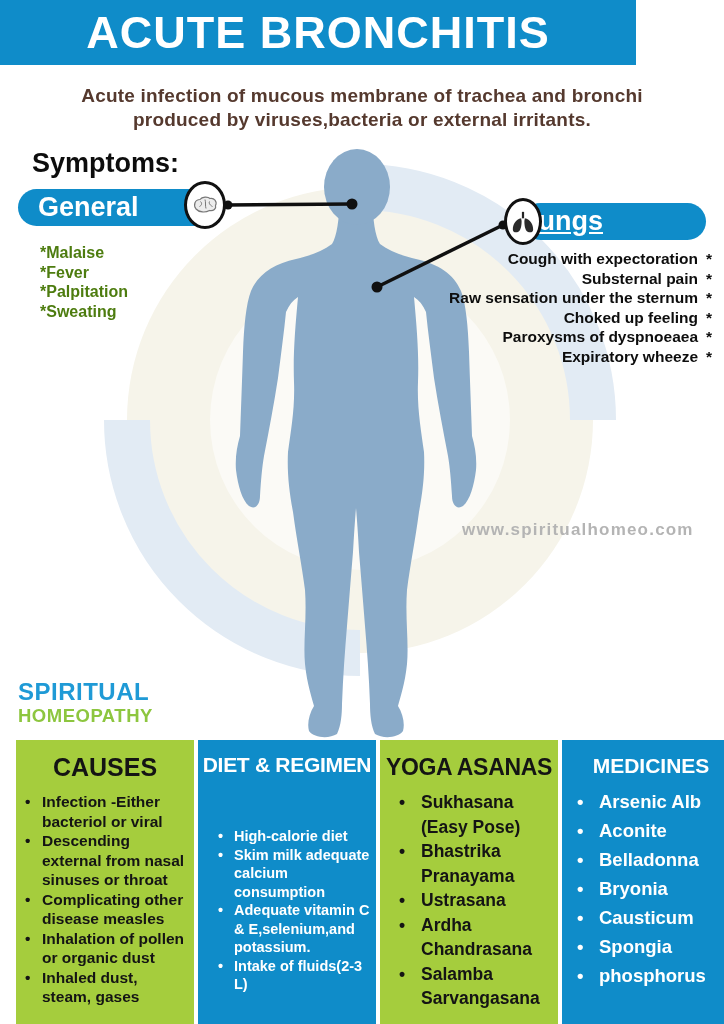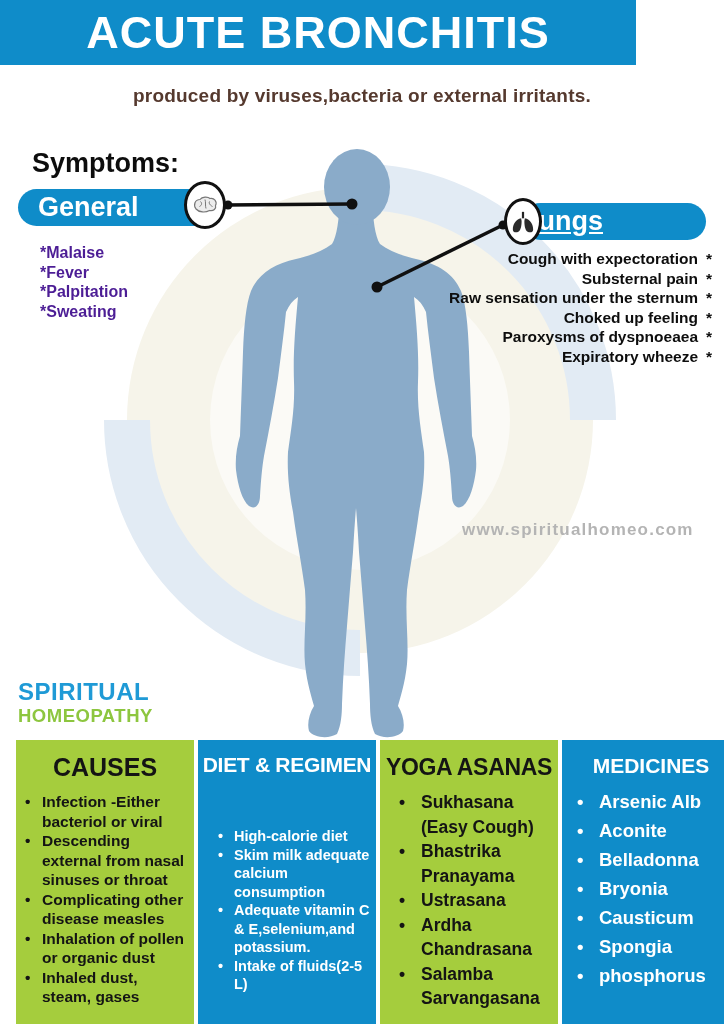--- a/index.html
+++ b/index.html
@@ -21,21 +21,21 @@
   .pill{position:absolute;background:var(--blue);color:#fff;font-weight:bold;
     display:flex;align-items:center;}
   .pill-general{left:18px;top:189px;width:196px;height:37px;border-radius:19px;
     font-size:27px;padding-left:20px;}
   .pill-lungs{left:522px;top:203px;width:184px;height:37px;border-radius:19px;
     font-size:27px;justify-content:flex-start;padding-right:18px;text-decoration:underline;}
   .organ-circle{position:absolute;background:#fff;border:3px solid #111;border-radius:50%;
     display:flex;align-items:center;justify-content:center;}
   .circle-brain{left:184px;top:181px;width:42px;height:48px;}
   .circle-lungs{left:504px;top:198px;width:38px;height:47px;}
-  .general-list{position:absolute;left:40px;top:243px;color:#4c1d95;
+  .general-list{position:absolute;left:40px;top:243px;color:#4d7c0f;
     font-size:16px;font-weight:bold;line-height:19.5px;}
   .lungs-list{position:absolute;right:12px;top:249px;color:#0d0d0d;text-align:right;
     font-size:15.5px;font-weight:bold;line-height:19.5px;}
   .lungs-row .ast{display:inline-block;width:14px;text-align:right;}
   
   .watermark{position:absolute;left:462px;top:520px;color:var(--gray);
     font-size:17px;font-weight:bold;letter-spacing:1.2px;}
   .logo{position:absolute;left:18px;top:680px;line-height:1;}
   .logo-line1{color:var(--logo-blue);font-size:24px;font-weight:bold;letter-spacing:.5px;}
   .logo-line2{color:var(--logo-green);font-size:18.5px;font-weight:bold;letter-spacing:.5px;margin-top:3px;}
@@ -105,20 +105,21 @@
       <circle cx="377" cy="287" r="5.5"></circle>
       <circle cx="503" cy="225" r="4.5"></circle>
     </g>
   </svg>
 
   <div class="header">
     <div class="title">ACUTE BRONCHITIS</div>
   </div>
 
   <div class="intro">
+    <div>Acute infection of mucous membrane of trachea and bronchi</div>
     <div>produced by viruses,bacteria or external irritants.</div>
   </div>
 
   <div class="symptoms-label">Symptoms:</div>
 
   <div class="pill pill-general">
     <span>General</span>
   </div>
   <div class="organ-circle circle-brain">
     <svg width="27" height="21" viewBox="0 0 27 21">
@@ -197,28 +198,28 @@
           <li>Inhaled dust, steam, gases</li>
         </ul>
     </div>
     <div class="col col-diet theme-blue">
       <h2>DIET &amp; REGIMEN</h2>
       <ul>
 
       <li>High-calorie diet</li>
           <li>Skim milk adequate calcium consumption</li>
           <li>Adequate vitamin C &amp; E,selenium,and potassium.</li>
-          <li>Intake of fluids(2-5 L)</li>
+          <li>Intake of fluids(2-3 L)</li>
         </ul>
     </div>
     <div class="col col-yoga theme-green">
       <h2>YOGA ASANAS</h2>
       <ul>
 
-      <li>Sukhasana (Easy Cough)</li>
+      <li>Sukhasana (Easy Pose)</li>
           <li>Bhastrika Pranayama</li>
           <li>Ustrasana</li>
           <li>Ardha Chandrasana</li>
           <li>Salamba Sarvangasana</li>
         </ul>
     </div>
     <div class="col col-med theme-blue">
       <h2>MEDICINES</h2>
       <ul>
 

